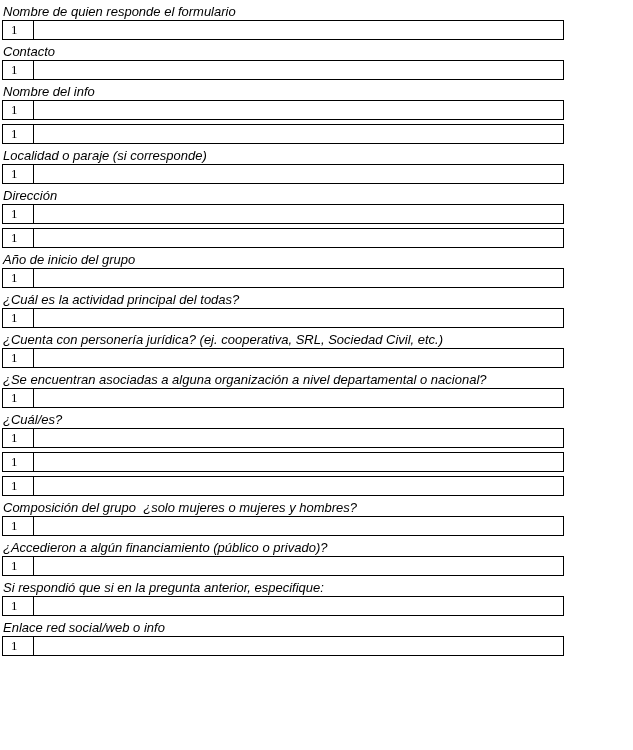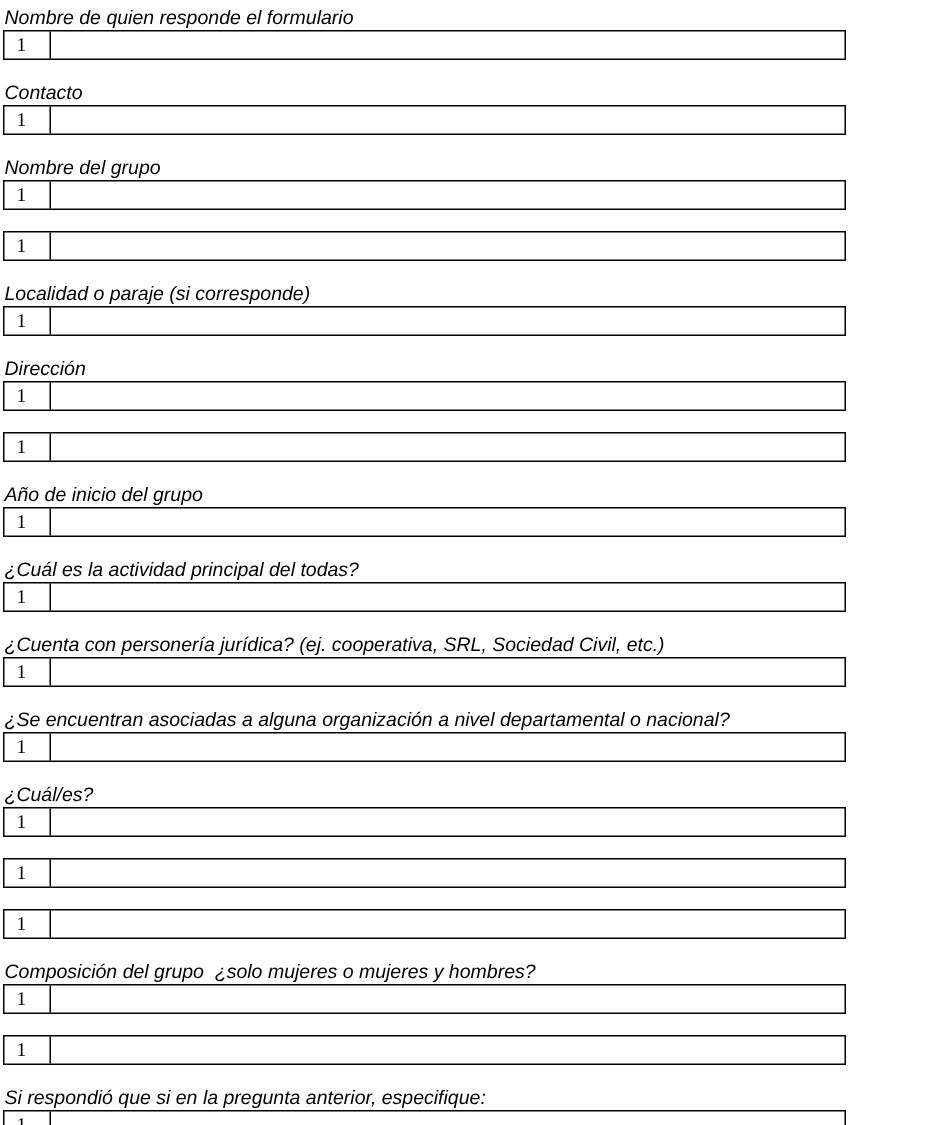--- a/index.html
+++ b/index.html
@@ -17,21 +17,21 @@
   .doc {
     padding: 4px 0 0 2px;
   }
   .title {
     font-size: 13px;
     line-height: 15px;
     margin: 0 0 21px 1px;
     white-space: pre;
   }
   .qblock + .qblock {
-    margin-top: 14px;
+    margin-top: 4px;
   }
   .qlabel {
     font-size: 13px;
     line-height: 16px;
     height: 16px;
     white-space: pre;
     padding-left: 1px;
     overflow: hidden;
     font-style: italic;
   }
@@ -72,21 +72,21 @@
 
   <div class="qblock">
     <div class="qlabel">Contacto</div>
     <div class="arow">
       <div class="cell-num">1</div>
       <div class="cell-answer"></div>
     </div>
   </div>
 
   <div class="qblock">
-    <div class="qlabel">Nombre del grupo</div>
+    <div class="qlabel">Nombre del info</div>
     <div class="arow">
       <div class="cell-num">1</div>
       <div class="cell-answer"></div>
     </div>
   </div>
 
   <div class="qblock">
     <div class="arow">
       <div class="cell-num">1</div>
       <div class="cell-answer"></div>
@@ -172,20 +172,21 @@
 
   <div class="qblock">
     <div class="qlabel">Composición del grupo  ¿solo mujeres o mujeres y hombres?</div>
     <div class="arow">
       <div class="cell-num">1</div>
       <div class="cell-answer"></div>
     </div>
   </div>
 
   <div class="qblock">
+    <div class="qlabel">¿Accedieron a algún financiamiento (público o privado)?</div>
     <div class="arow">
       <div class="cell-num">1</div>
       <div class="cell-answer"></div>
     </div>
   </div>
 
   <div class="qblock">
     <div class="qlabel">Si respondió que si en la pregunta anterior, especifique:</div>
     <div class="arow">
       <div class="cell-num">1</div>

